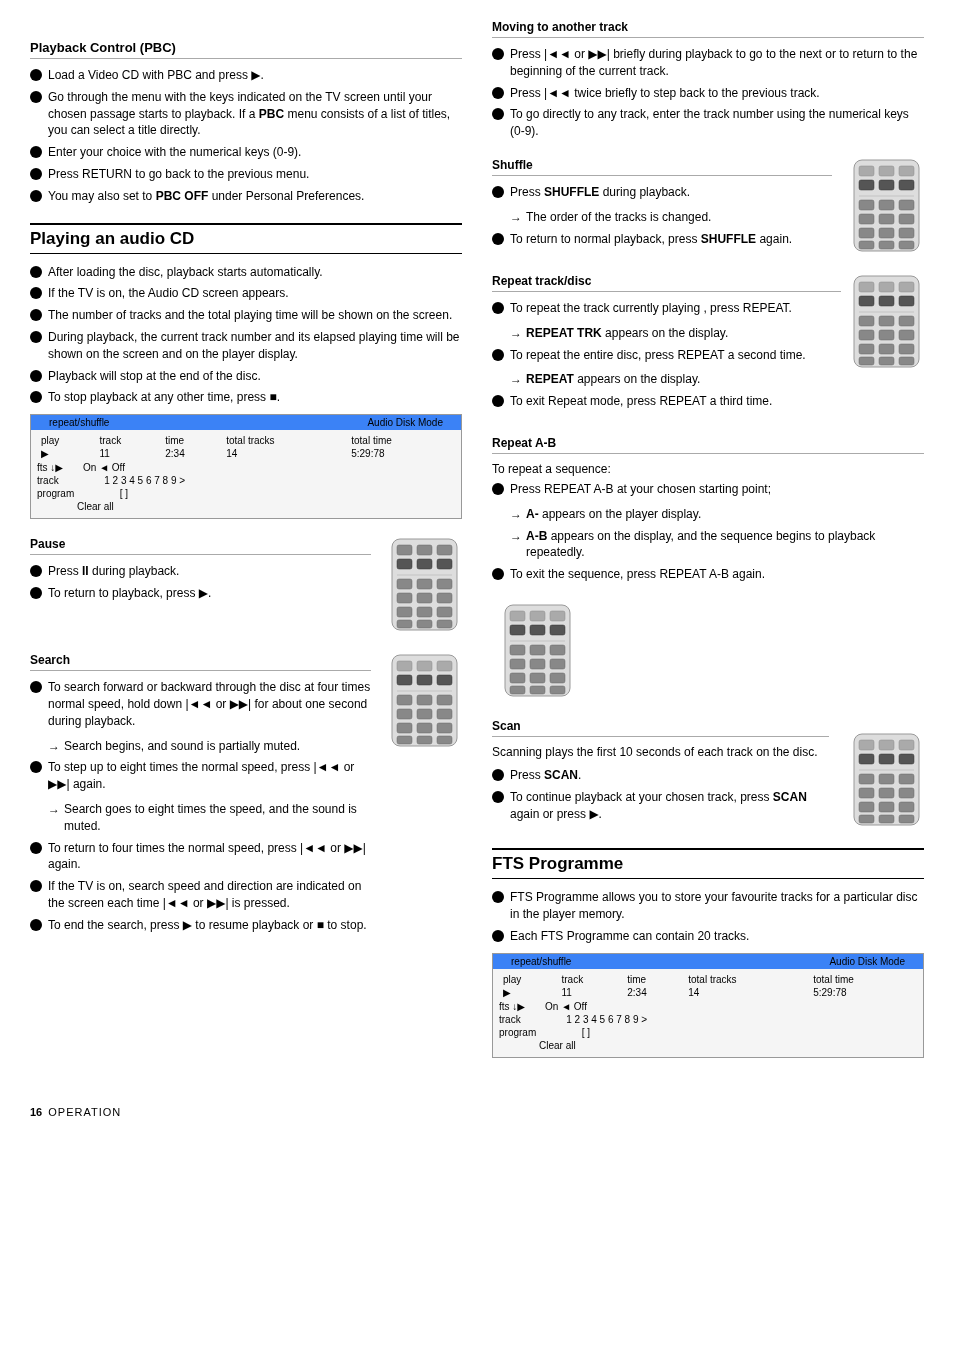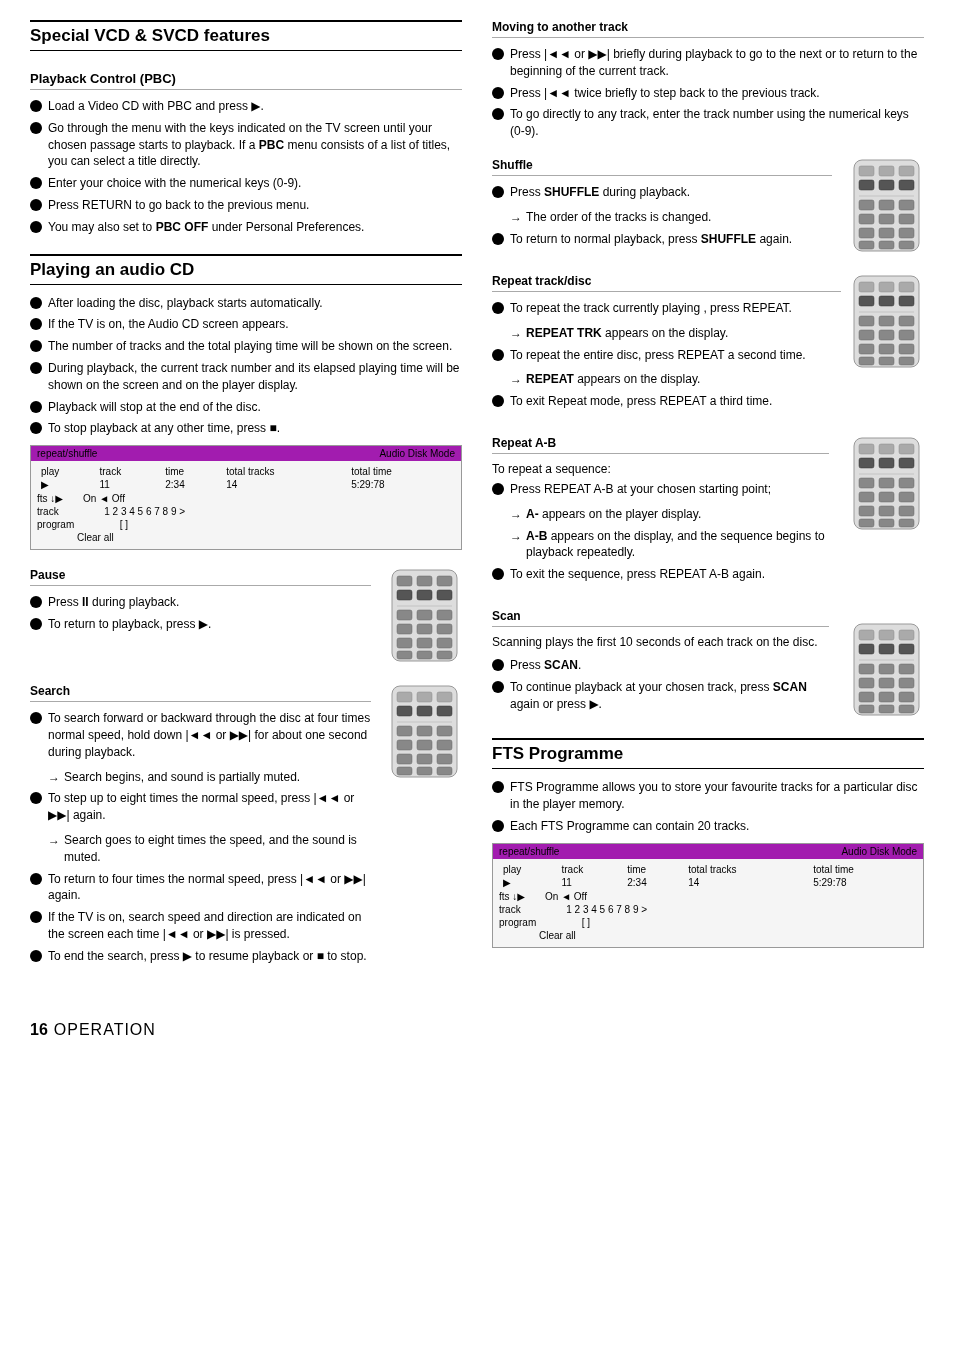--- a/index.html
+++ b/index.html
@@ -87,22 +87,22 @@
     .screen-table {
       border: 1px solid #999;
       font-size: 10px;
       margin: 8px 0;
       width: 100%;
       background: #f5f5f5;
     }
     .screen-table .screen-header {
       display: flex;
       justify-content: space-between;
-      background: #a21caf;
-      padding: 2px 6px;
+      background: #3b82f6;
+      padding: 2px 18px;
       font-size: 10px;
     }
     .screen-table table {
       width: 100%;
       border-collapse: collapse;
       padding: 4px;
     }
     .screen-table table td {
       padding: 1px 4px;
       font-size: 10px;
@@ -119,42 +119,41 @@
     .remote-svg-wrap {
       flex-shrink: 0;
       margin-left: 8px;
     }
     .section-text {
       flex: 1;
     }
 
     .page-footer {
       margin-top: 30px;
-      font-size: 16px;
+      font-size: 11px;
       display: flex;
       gap: 6px;
     }
     .page-footer .page-num {
       font-weight: bold;
     }
     .page-footer .footer-title {
       font-variant: small-caps;
       text-transform: uppercase;
       letter-spacing: 1px;
     }
   </style>
 </head>
 <body>
 
 <div class="page-container">
 
   <div class="left-col">
 
     <div class="section">
-      <h1 class="section-title">Special VCD &amp; SVCD features</h1>
 
       <div class="section">
         <h2 class="sub-title">Playback Control (PBC)</h2>
         <ul class="bullet-list">
           <li>
             <span class="bullet"></span>
             <span>Load a Video CD with PBC and press ▶.</span>
           </li>
           <li>
             <span class="bullet"></span>
@@ -485,21 +484,21 @@
             <rect x="50" y="70" width="15" height="10" rx="2" fill="#888" stroke="#666" stroke-width="0.5"></rect>
             <rect x="10" y="83" width="15" height="8" rx="2" fill="#888" stroke="#666" stroke-width="0.5"></rect>
             <rect x="30" y="83" width="15" height="8" rx="2" fill="#888" stroke="#666" stroke-width="0.5"></rect>
             <rect x="50" y="83" width="15" height="8" rx="2" fill="#888" stroke="#666" stroke-width="0.5"></rect>
           </svg>
         </div>
       </div>
     </div>
 
     <div class="section">
-      <div style="display:flex; align-items:flex-start; gap:12px;">
+      <div style="display:flex; align-items:flex-start; gap:12px;flex-direction:column;">
         <div class="section-text">
           <h3 class="sub-sub-title">Repeat A-B</h3>
           <p style="margin-bottom:5px;">To repeat a sequence:</p>
           <ul class="bullet-list">
             <li>
               <span class="bullet"></span>
               <span>Press REPEAT A-B at your chosen starting point;</span>
             </li>
           </ul>
           <div class="arrow-item">

